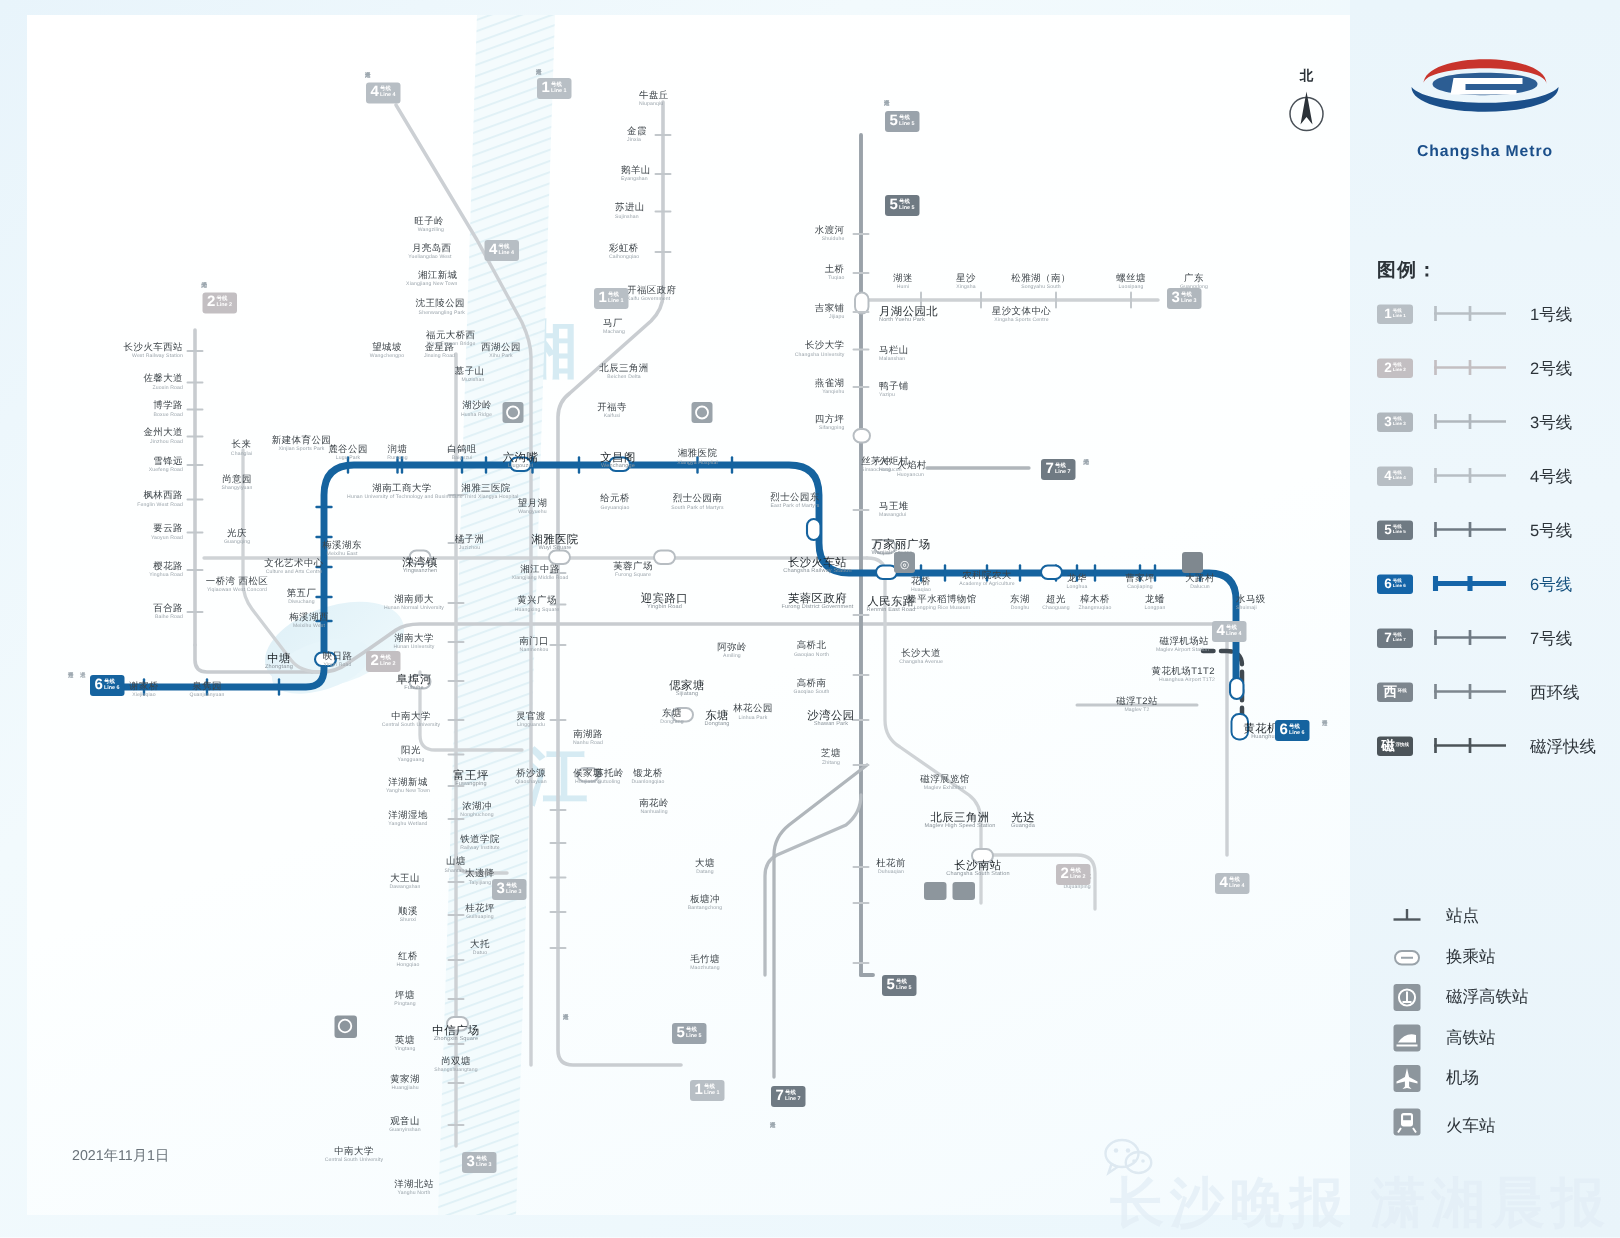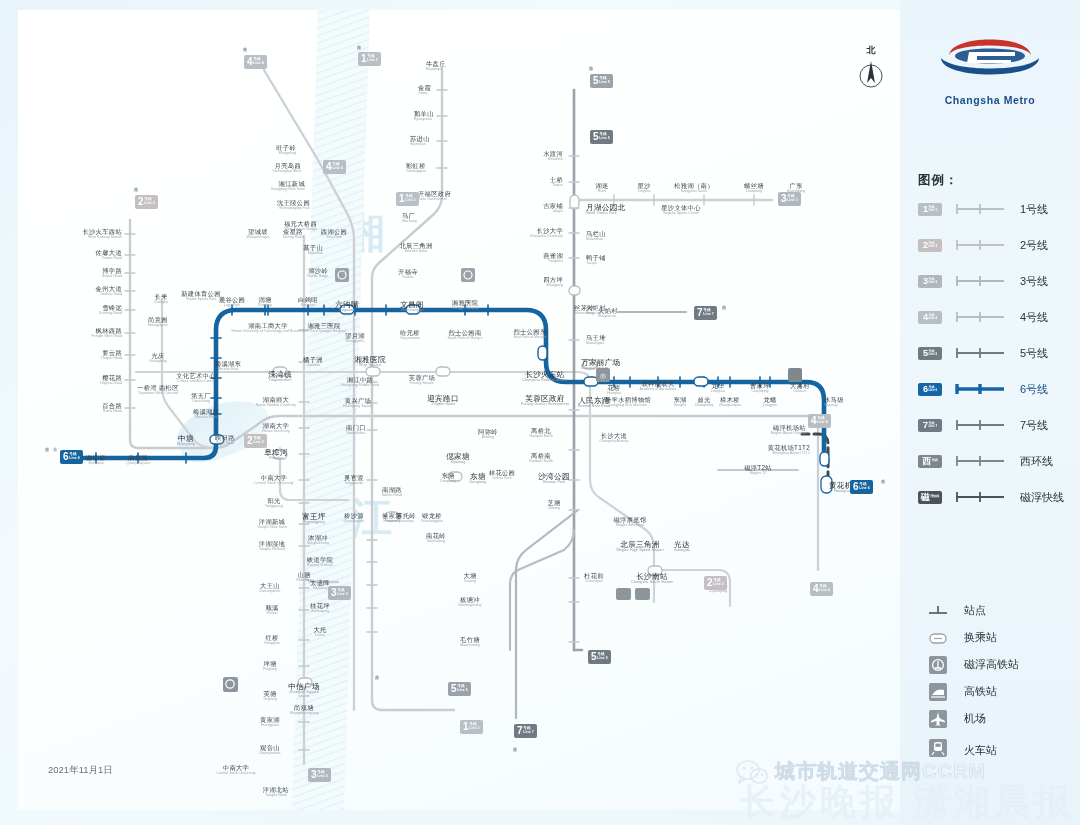--- a/index.html
+++ b/index.html
@@ -1185,15 +1185,14 @@
   <div id="wm">
     <svg width="34" height="26" viewBox="0 0 34 26" style="margin-right:6px">
       <ellipse cx="13" cy="11" rx="11" ry="9" fill="none" stroke="#dbe7f0" stroke-width="1.6"></ellipse>
       <polygon points="6,18 4,24 10,20" fill="none" stroke="#dbe7f0" stroke-width="1.6"></polygon>
       <circle cx="9" cy="9" r="1.5" fill="#dbe7f0"></circle>
         <circle cx="17" cy="9" r="1.5" fill="#dbe7f0"></circle>
       <ellipse cx="24" cy="17" rx="8.5" ry="7" fill="none" stroke="#dbe7f0" stroke-width="1.6"></ellipse>
       <circle cx="21" cy="16" r="1.2" fill="#dbe7f0"></circle>
         <circle cx="27" cy="16" r="1.2" fill="#dbe7f0"></circle>
     </svg>
-    <span class="txt">城市轨道交通网CCRM</span>
   </div>
 </div>
 
 </body></html>

